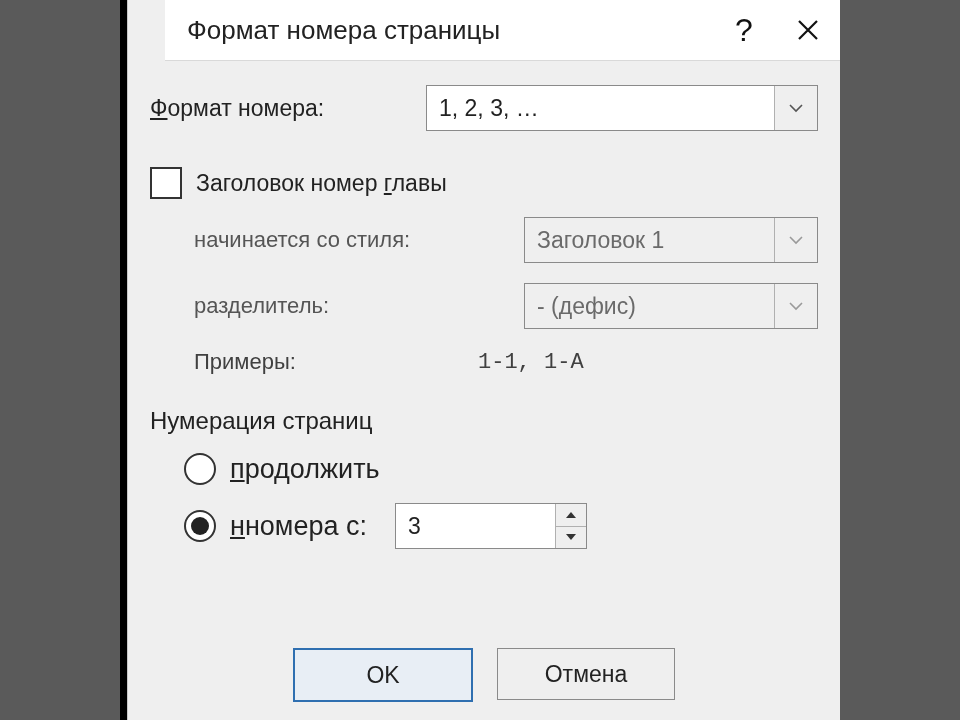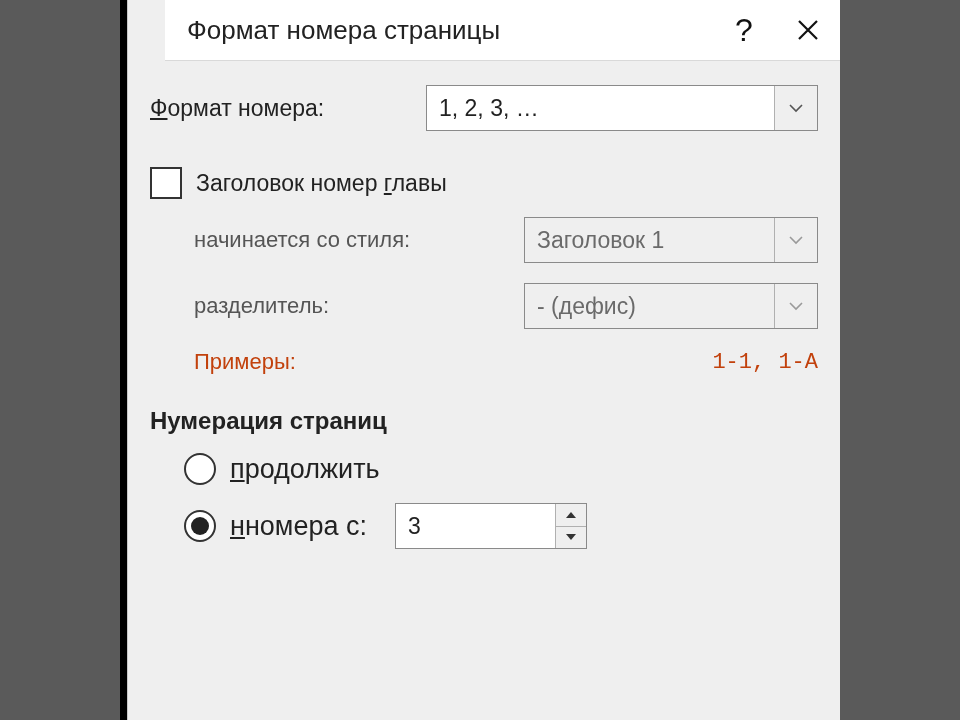--- a/index.html
+++ b/index.html
@@ -63,24 +63,24 @@
   .chev path{stroke:#555;stroke-width:1.6;fill:none;}
   .combo.disabled .chev path{stroke:#9a9a9a;}
   
   .chk{
     width:28px;height:28px;border:2px solid #333;background:#fff;
     margin-right:14px;flex:0 0 auto;
   }
   .indent{padding-left:44px;}
   .indent .row{margin-bottom:20px;}
   .indent .lbl{color:#555;font-size:22px;}
-  .row.examples .lbl, .row.examples .val-static{color:#c2410c;text-align:right;}
+  .row.examples .lbl, .row.examples .val-static{color:#404040;}
   .val-static{margin-left:auto;width:292px;font-size:22px;font-family:Liberation Mono, monospace;}
   
-  .group-head{font-size:24px;margin:32px 0 18px 0;color:#222;font-weight:bold;}
+  .group-head{font-size:24px;margin:32px 0 18px 0;color:#222;}
   .radio-row{display:flex;align-items:center;padding-left:34px;margin-bottom:18px;}
   .radio{
     width:28px;height:28px;border:2px solid #333;border-radius:50%;background:#fff;
     margin-right:14px;flex:0 0 auto;position:relative;
   }
   .radio.checked::after{
     content:"";position:absolute;left:5px;top:5px;right:5px;bottom:5px;
     background:#222;border-radius:50%;
   }
   .radio-row .lbl{font-size:27px;}
@@ -194,16 +194,20 @@
                 </div>
               <div class="sbtn">
                   <div class="tri down"></div>
                 </div>
             </div>
           </div>
         </div>
 
       </div>
 
+      <div class="footer">
+        <div class="btn primary">OK</div>
+        <div class="btn">Отмена</div>
+      </div>
 
     </div>
   </div>
 </div>
 
 </body></html>

